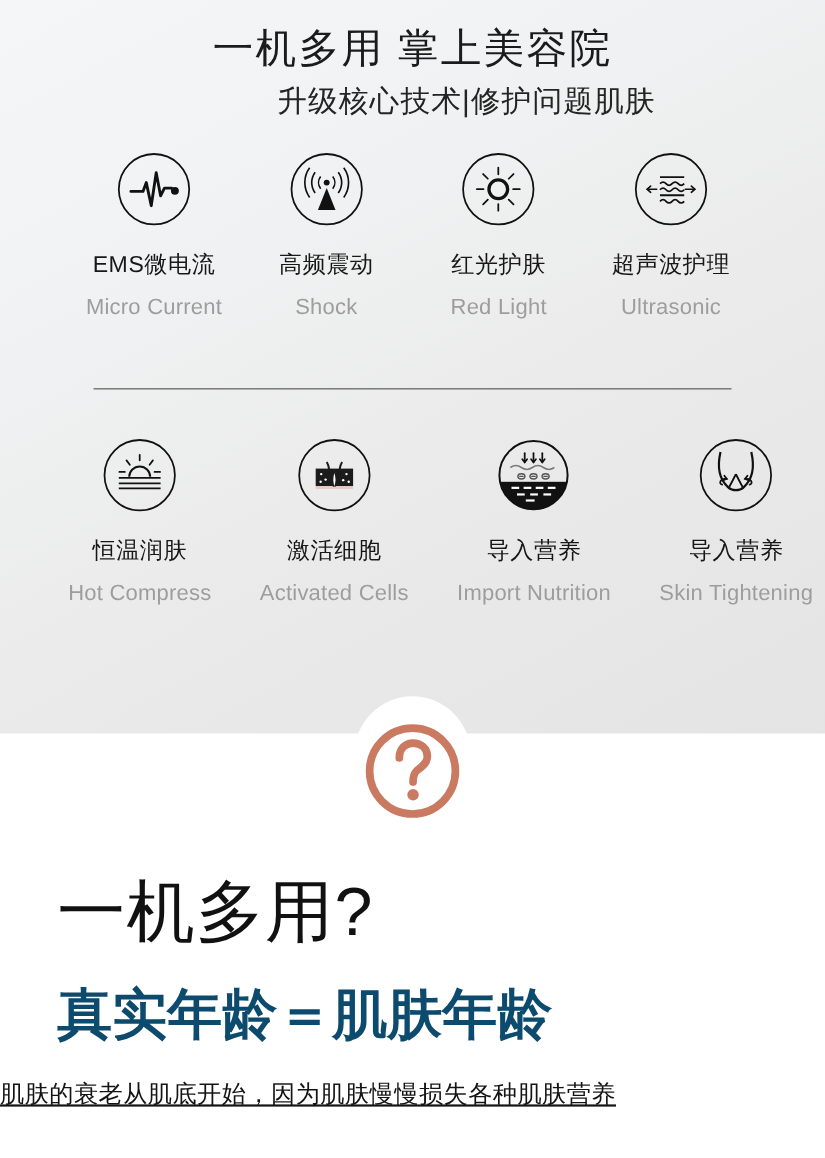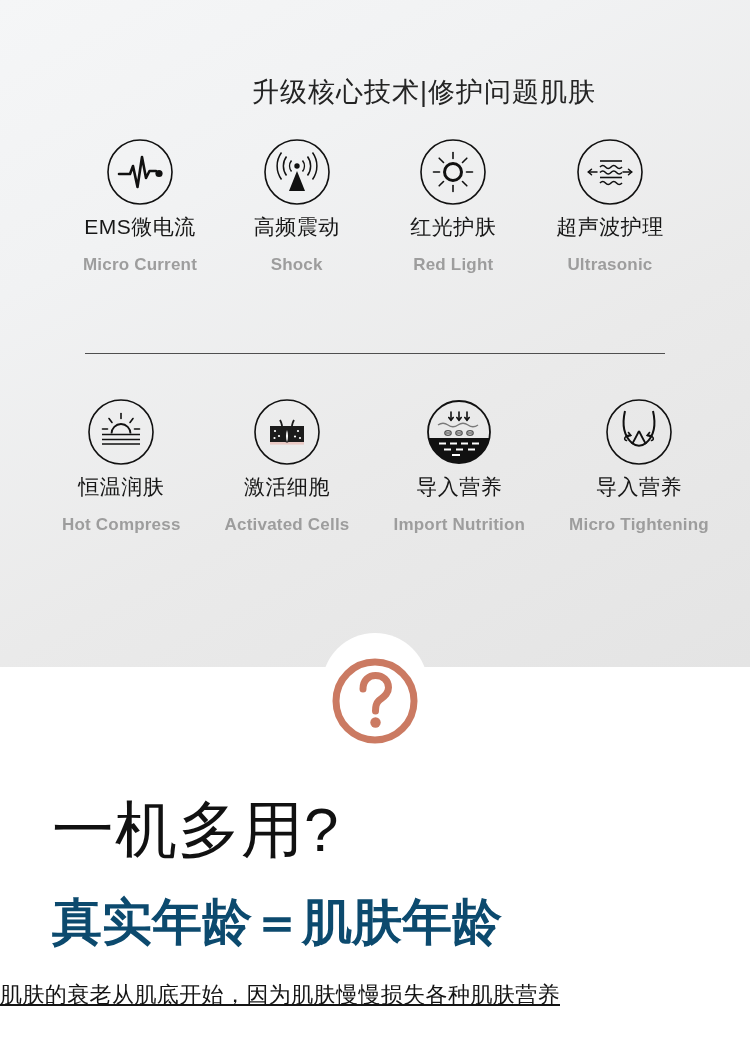--- a/index.html
+++ b/index.html
@@ -77,35 +77,34 @@
     width: 156px;
     text-align: center;
   }
   .feature-icon {
     width: 68px;
     height: 68px;
     margin: 0 auto 0;
     display: block;
   }
   .feature-label-cn {
-    margin-top: 7px;
+    margin-top: 21px;
     font-size: 21px;
     line-height: 28px;
     color: #171717;
     letter-spacing: 0.5px;
     white-space: nowrap;
   }
   .feature-label-en {
     margin-top: 13px;
-    font-size: 17px;
+    font-size: 20px;
     line-height: 22px;
     color: #9d9d9d;
     letter-spacing: 0.2px;
     white-space: nowrap;
-    font-weight: bold;
   }
 
   
   .divider {
     position: absolute;
     left: 85px;
     top: 353px;
     width: 580px;
     height: 1px;
     background: #4f4f4f;
@@ -174,20 +173,21 @@
     text-decoration: underline;
   }
 </style>
 </head>
 <body>
 
 <div class="page">
 
   <div class="features-panel">
 
+    <div class="headline">一机多用 掌上美容院</div>
     <div class="subhead">升级核心技术|修护问题肌肤</div>
 
     <div class="feature-row row-1">
 
       <div class="feature">
         <svg class="feature-icon" viewBox="0 0 68 68">
           <circle cx="34" cy="34" r="32" fill="none" stroke="#111" stroke-width="1.6"></circle>
           <polyline points="13,36 24,36 27,28 31.5,49 36,19 40,40 43.5,33 50,33" fill="none" stroke="#111" stroke-width="2.6" stroke-linejoin="round" stroke-linecap="round"></polyline>
           <circle cx="53" cy="35.5" r="3.6" fill="#111"></circle>
         </svg>
@@ -347,21 +347,21 @@
           <circle cx="34" cy="34" r="32" fill="none" stroke="#111" stroke-width="1.6"></circle>
           <path d="M20 13 C17 26 19 38 27 45 C31 48.5 37 48.5 41 45 C49 38 51 26 48 13" fill="none" stroke="#111" stroke-width="2"></path>
           <path d="M34 33 C31 39 28.5 44 27 46" fill="none" stroke="#111" stroke-width="1.8"></path>
           <path d="M34 33 C37 39 39.5 44 41 46" fill="none" stroke="#111" stroke-width="1.8"></path>
           <path d="M25.5 37.5 q-4 -1 -5.5 2 q-1 2.5 1.5 3" fill="none" stroke="#111" stroke-width="1.6" stroke-linecap="round"></path>
           <polyline points="23.5,34.5 25.8,37.4 22.6,38.6" fill="none" stroke="#111" stroke-width="1.6" stroke-linecap="round"></polyline>
           <path d="M42.5 37.5 q4 -1 5.5 2 q1 2.5 -1.5 3" fill="none" stroke="#111" stroke-width="1.6" stroke-linecap="round"></path>
           <polyline points="44.5,34.5 42.2,37.4 45.4,38.6" fill="none" stroke="#111" stroke-width="1.6" stroke-linecap="round"></polyline>
         </svg>
         <div class="feature-label-cn">导入营养</div>
-        <div class="feature-label-en">Micro Tightening</div>
+        <div class="feature-label-en">Skin Tightening</div>
       </div>
 
     </div>
   </div>
 
   <div class="lower">
     <div class="know-line">一机多用?</div>
     <div class="age-line">真实年龄＝肌肤年龄</div>
     <div class="note-line">肌肤的衰老从肌底开始，因为肌肤慢慢损失各种肌肤营养</div>
   </div>

